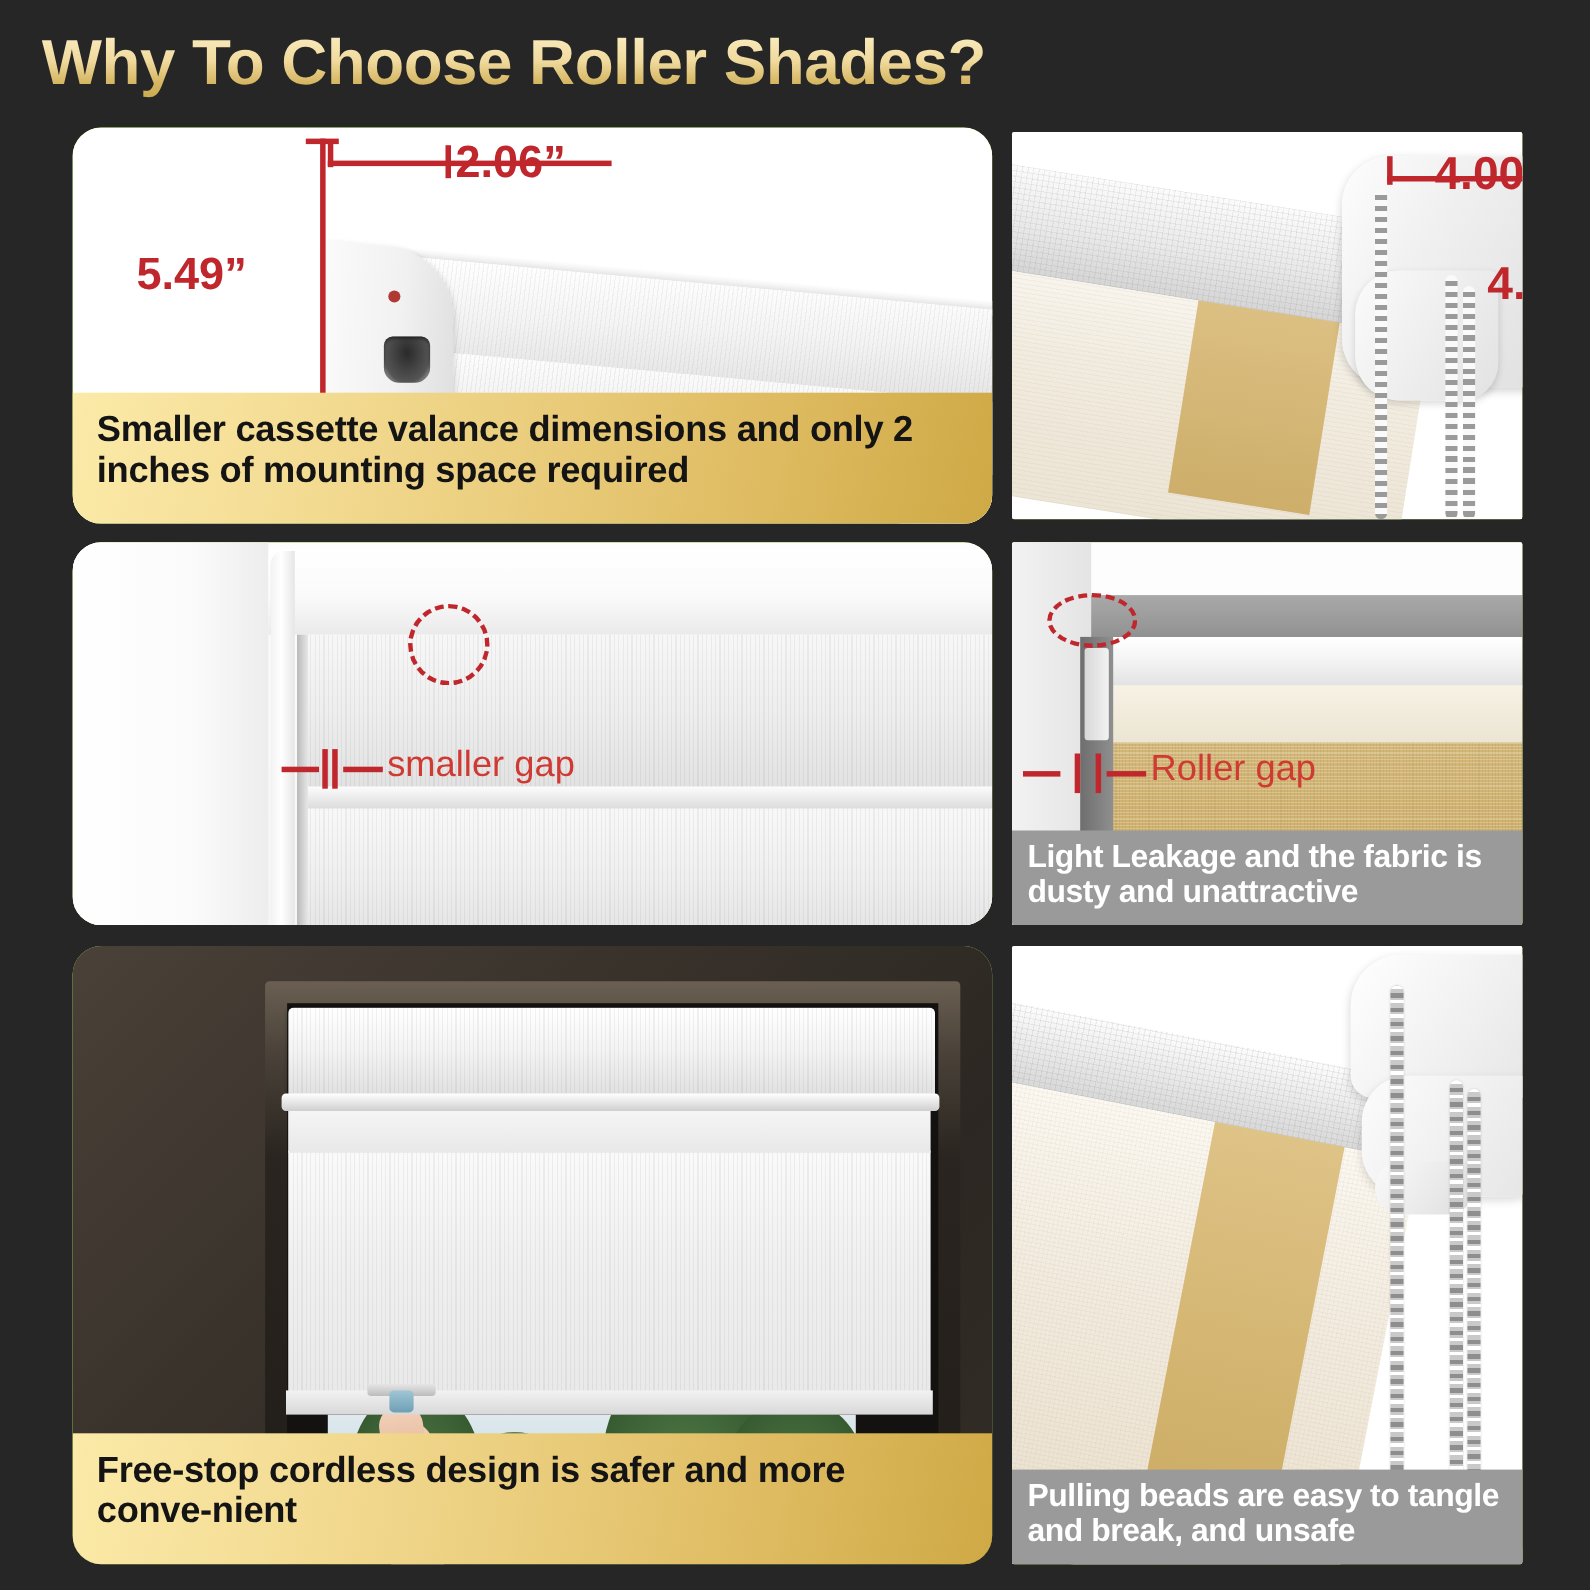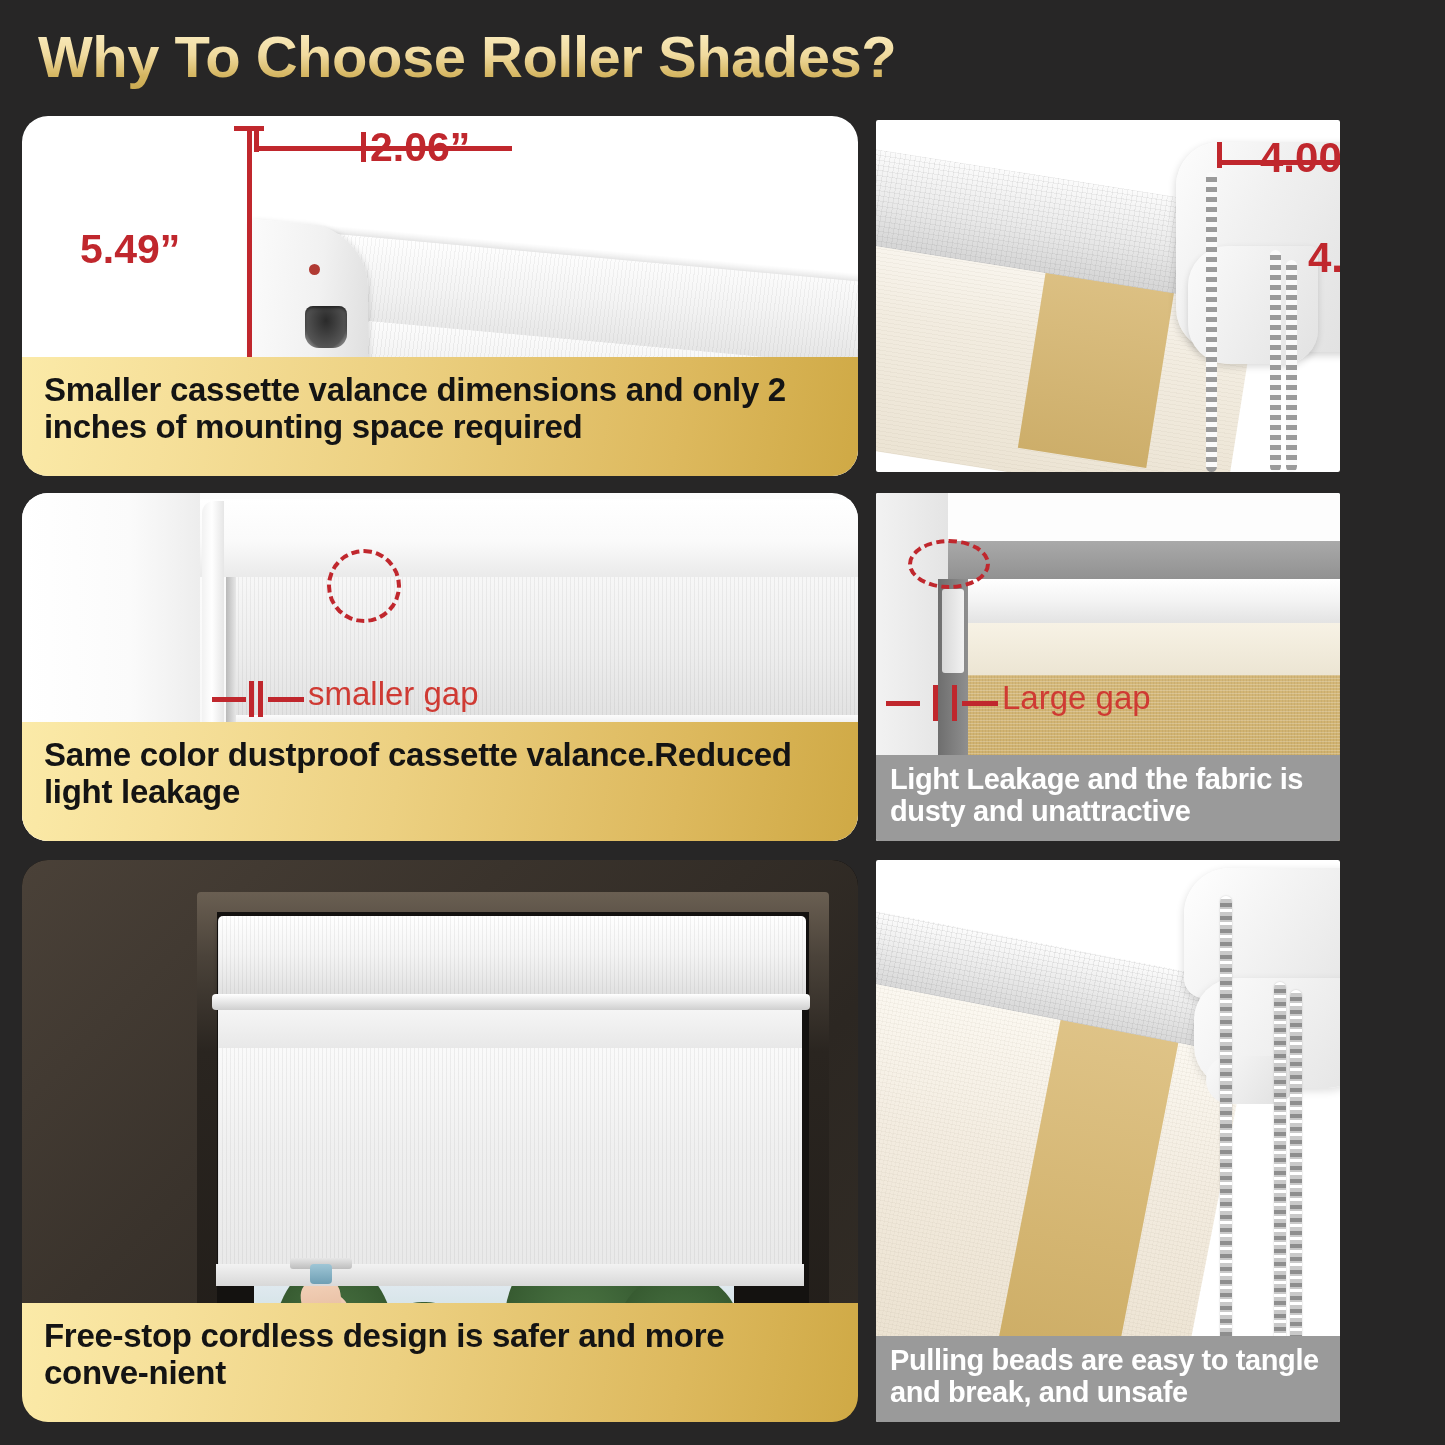--- a/index.html
+++ b/index.html
@@ -26,21 +26,21 @@
     background:linear-gradient(180deg,#fdf2ca 0%,#f0da9e 48%,#d5b662 78%,#caa94e 100%);
     -webkit-background-clip:text;
     background-clip:text;
     -webkit-text-fill-color:transparent;
     color:transparent;
     text-shadow:none;
     white-space:nowrap;
   }
 
   
-  .panel{ position:absolute; overflow:hidden; background:#000000; }
+  .panel{ position:absolute; overflow:hidden; background:#bef264;margin-left:44px; }
 
   .panel.left  { left:22px;  width:836px; border-radius:26px; }
   .panel.right { left:876px; width:464px; border-radius:2px; }
 
   .row1 { top:116px; height:356px; }
   .row2 { top:490px; height:352px; }
   .row3 { top:860px; height:562px; }
 
   .panel.left.row1 { top:116px; height:360px; }
   .panel.left.row2 { top:493px; height:348px; }
@@ -462,41 +462,40 @@
     <div class="p3-edge"></div>
     <div class="p3-jamb" style="width:22px; left:180px;"></div>
     <div class="dash-circle" style="left:305px; top:56px; width:74px; height:74px;"></div>
 
     <div class="redline" style="left:190px; top:204px; width:34px; height:5px;"></div>
     <div class="redline" style="left:227px; top:188px; width:5px; height:36px;"></div>
     <div class="redline" style="left:236px; top:188px; width:5px; height:36px;"></div>
     <div class="redline" style="left:246px; top:204px; width:36px; height:5px;"></div>
     <div class="ann-red" style="left:286px; top:182px;">smaller gap</div>
   </div>
-  <div class="cap-gold">Same color dustproof cassette valance.Reduced light leakage</div>
 </div>
 
 <div class="panel right row2">
   <div class="art">
     <div class="p4-bg"></div>
     <div class="p4-topwhite"></div>
     <div class="p4-shadow"></div>
     <div class="p4-wall"></div>
     <div class="p4-tube"></div>
     <div class="p4-cream"></div>
     <div class="p4-tan"></div>
     <div class="p4-darkstrip"></div>
     <div class="p4-bracketbit"></div>
     <div class="dash-circle" style="left:32px; top:46px; width:82px; height:50px;"></div>
 
     <div class="redline" style="left:10px; top:208px; width:34px; height:5px;"></div>
     <div class="redline" style="left:57px; top:192px; width:5px; height:36px;"></div>
     <div class="redline" style="left:76px; top:192px; width:5px; height:36px;"></div>
     <div class="redline" style="left:86px; top:208px; width:36px; height:5px;"></div>
-    <div class="ann-red" style="left:126px; top:186px;">Large gap</div>
+    <div class="ann-red" style="left:126px; top:186px;">Roller gap</div>
   </div>
   <div class="cap-gray">Light Leakage and the fabric is dusty and unattractive</div>
 </div>
 
 <div class="panel left row3">
   <div class="art">
     <div class="p5-bg"></div>
     <div class="p5-frame"></div>
     <div class="p5-inner"></div>
     <div class="p5-glass">

